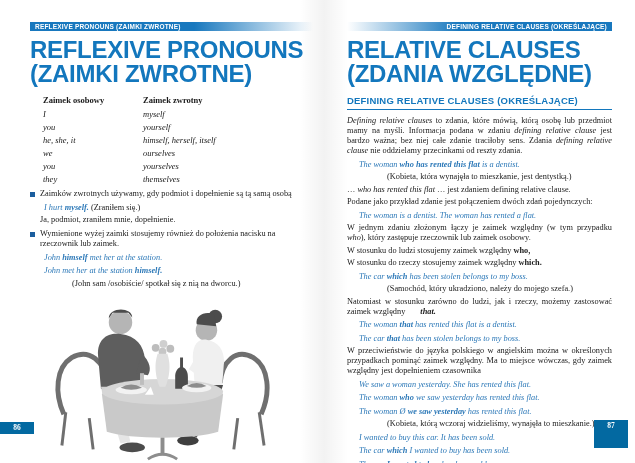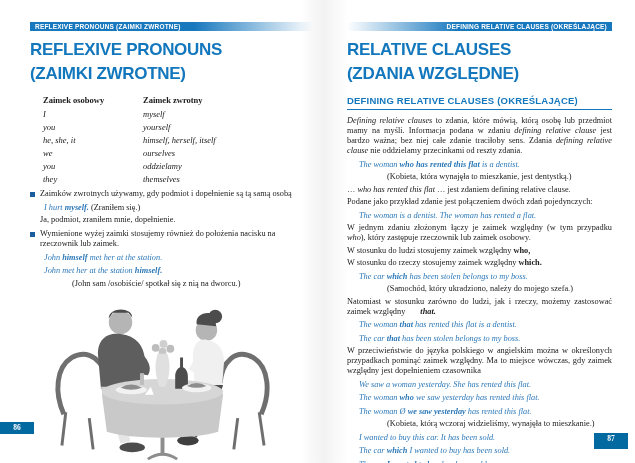--- a/index.html
+++ b/index.html
@@ -13,21 +13,21 @@
   .page-left{left:30px;width:283px;}
   .page-right{left:347px;width:265px;}
 
   .tab{height:9px;line-height:9px;font-family:"Liberation Sans",sans-serif;font-weight:bold;
        font-size:6.5px;color:#ffffff;letter-spacing:0.2px;margin-top:8px;}
   .left-tab{background:linear-gradient(to right,#1878be 0%,#1878be 58%,rgba(24,120,190,0) 100%);
             padding-left:5px;}
   .right-tab{background:linear-gradient(to left,#1878be 0%,#1878be 58%,rgba(24,120,190,0) 100%);
              text-align:right;padding-right:5px;}
 
-  .title{font-family:"Liberation Sans",sans-serif;font-weight:bold;font-size:17px;line-height:24px;
+  .title{font-family:"Liberation Sans",sans-serif;font-weight:bold;font-size:24px;line-height:24px;
          color:#1377bd;margin:7px 0 0 0;letter-spacing:-0.3px;}
 
   .section-heading{font-family:"Liberation Sans",sans-serif;font-weight:bold;font-size:9.5px;
          color:#1377bd;border-bottom:1.5px solid #1377bd;padding-bottom:3px;margin-top:9px;
          letter-spacing:0.2px;}
 
   table.pron{border-collapse:collapse;margin:9px 0 2px 13px;font-size:8.5px;line-height:10px;}
   table.pron th{text-align:left;font-weight:bold;padding:0 0 2px 0;font-style:normal;}
   table.pron th:first-child, table.pron td:first-child{width:100px;}
   table.pron td{font-style:italic;padding:1.5px 0;}
@@ -44,21 +44,21 @@
   .page-right .blk.example{margin-left:12px;}
   .blk.translation{margin-left:14px;margin-top:0;padding-left:28px;}
   .page-right .blk.translation{margin-left:12px;}
   .blk .plain{color:#1a1a1a;font-style:normal;}
 
   .illus{margin:6px 0 0 20px;}
 
   .pageno{position:absolute;background:#0369a1;color:#ffffff;text-align:center;
           font-family:Liberation Serif, serif;font-weight:bold;font-size:7.5px;line-height:12px;}
   .pageno.left{left:0;top:422px;width:34px;height:12px;}
-  .pageno.right{left:594px;top:420px;width:34px;height:16px;margin-top:13px;}
+  .pageno.right{left:594px;top:420px;width:34px;height:28px;}
 </style>
 </head>
 <body>
 
 <div class="spine"></div>
 
 <section class="page page-left">
   <div class="tab left-tab">REFLEXIVE PRONOUNS (ZAIMKI ZWROTNE)</div>
   <h1 class="title"><span>REFLEXIVE PRONOUNS</span><br><span>(ZAIMKI ZWROTNE)</span></h1>
 
@@ -81,21 +81,21 @@
         <tr>
           <td>he, she, it</td>
           <td>himself, herself, itself</td>
         </tr>
         <tr>
           <td>we</td>
           <td>ourselves</td>
         </tr>
         <tr>
           <td>you</td>
-          <td>oddzielamy</td>
+          <td>yourselves</td>
         </tr>
         <tr>
           <td>they</td>
           <td>themselves</td>
         </tr>
       </tbody>
   </table>
 
   <div class="blocks" id="left-blocks">
       <div class="blk bullet">

